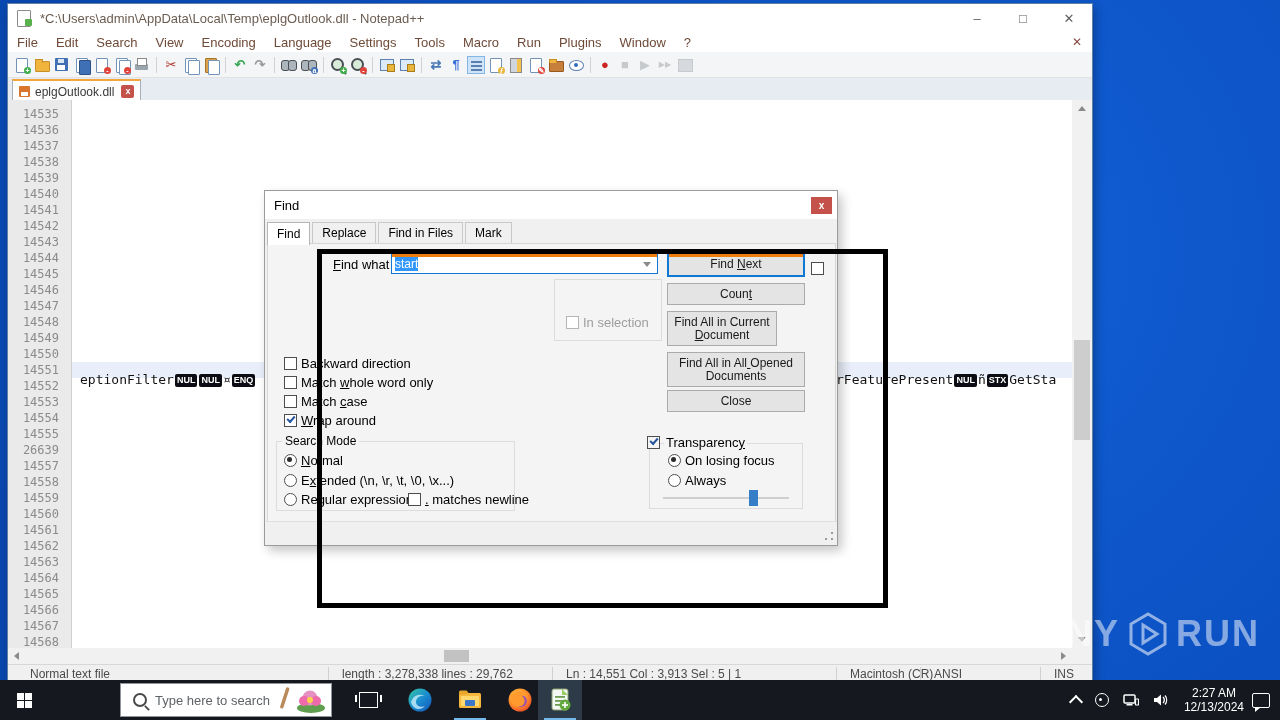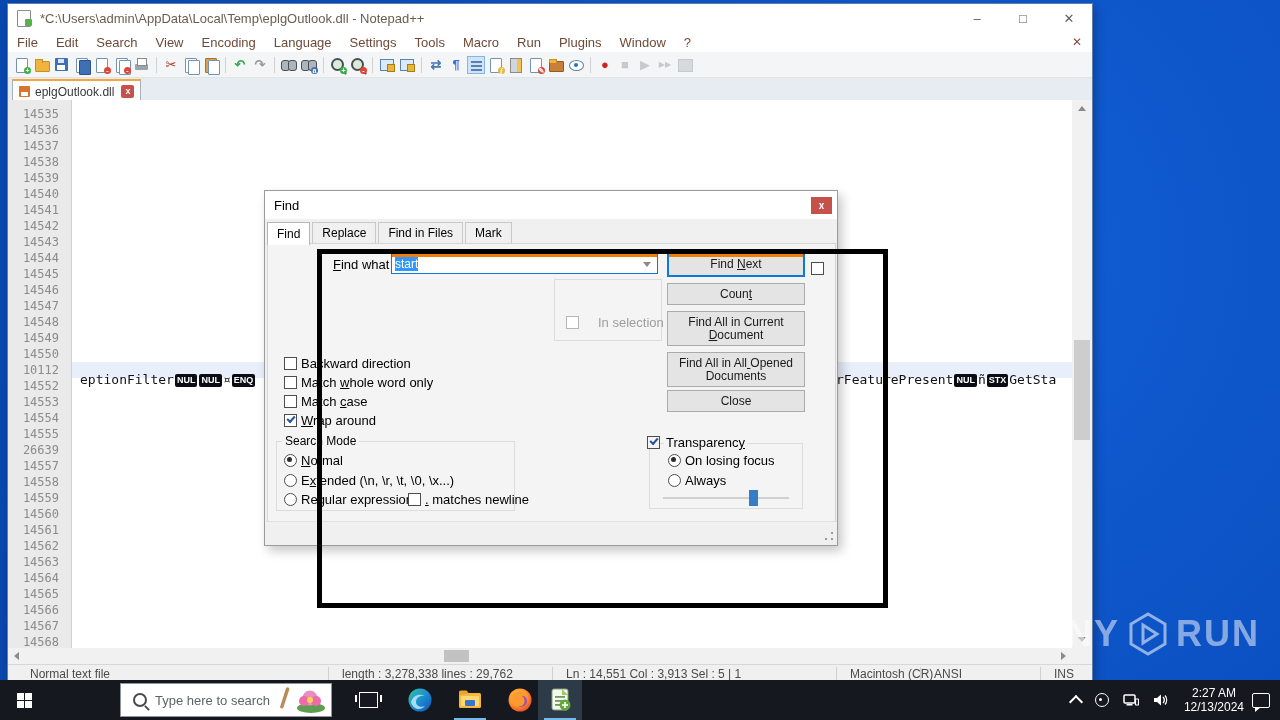--- a/index.html
+++ b/index.html
@@ -294,21 +294,21 @@
       <div class="ln">14541</div>
       <div class="ln">14542</div>
       <div class="ln">14543</div>
       <div class="ln">14544</div>
       <div class="ln">14545</div>
       <div class="ln">14546</div>
       <div class="ln">14547</div>
       <div class="ln">14548</div>
       <div class="ln">14549</div>
       <div class="ln">14550</div>
-      <div class="ln">10112</div>
+      <div class="ln">14551</div>
       <div class="ln">14552</div>
       <div class="ln">14553</div>
       <div class="ln">14554</div>
       <div class="ln">14555</div>
       <div class="ln">26639</div>
       <div class="ln">14557</div>
       <div class="ln">14558</div>
       <div class="ln">14559</div>
       <div class="ln">14560</div>
       <div class="ln">14561</div>
@@ -386,26 +386,26 @@
   </div>
 
   <div class="btn default" style="left:402px;top:61px;width:138px;height:25px;">
     <span class="orangetop"></span>
     <span class="mn">Find <u>N</u>ext</span>
   </div>
   <span class="cbox" style="left:546px;top:71px;"></span>
 
   <div class="grpbox" style="left:289px;top:88px;width:106px;height:60px;"></div>
   <span class="cbox dis" style="left:301px;top:125px;"></span>
-  <span class="fd-abs mn dis-text" style="left:318px;top:124px;margin-left:15px;">In selection</span>
+  <span class="fd-abs mn dis-text" style="left:318px;top:124px;">In selection</span>
 
   <div class="btn" style="left:402px;top:92px;width:138px;height:22px;">
       <span class="mn">Coun<u>t</u></span>
     </div>
-  <div class="btn" style="left:402px;top:120px;width:138px;height:35px;">
+  <div class="btn" style="left:402px;top:120px;width:110px;height:35px;">
       <span class="mn">Find All in Current <u>D</u>ocument</span>
     </div>
   <div class="btn" style="left:402px;top:161px;width:138px;height:35px;">
       <span class="mn">Find All in All<u> </u>Opened Documents</span>
     </div>
   <div class="btn" style="left:402px;top:199px;width:138px;height:22px;">
       <span class="mn">Close</span>
     </div>
 
   <span class="cbox" style="left:19px;top:166px;"></span>

